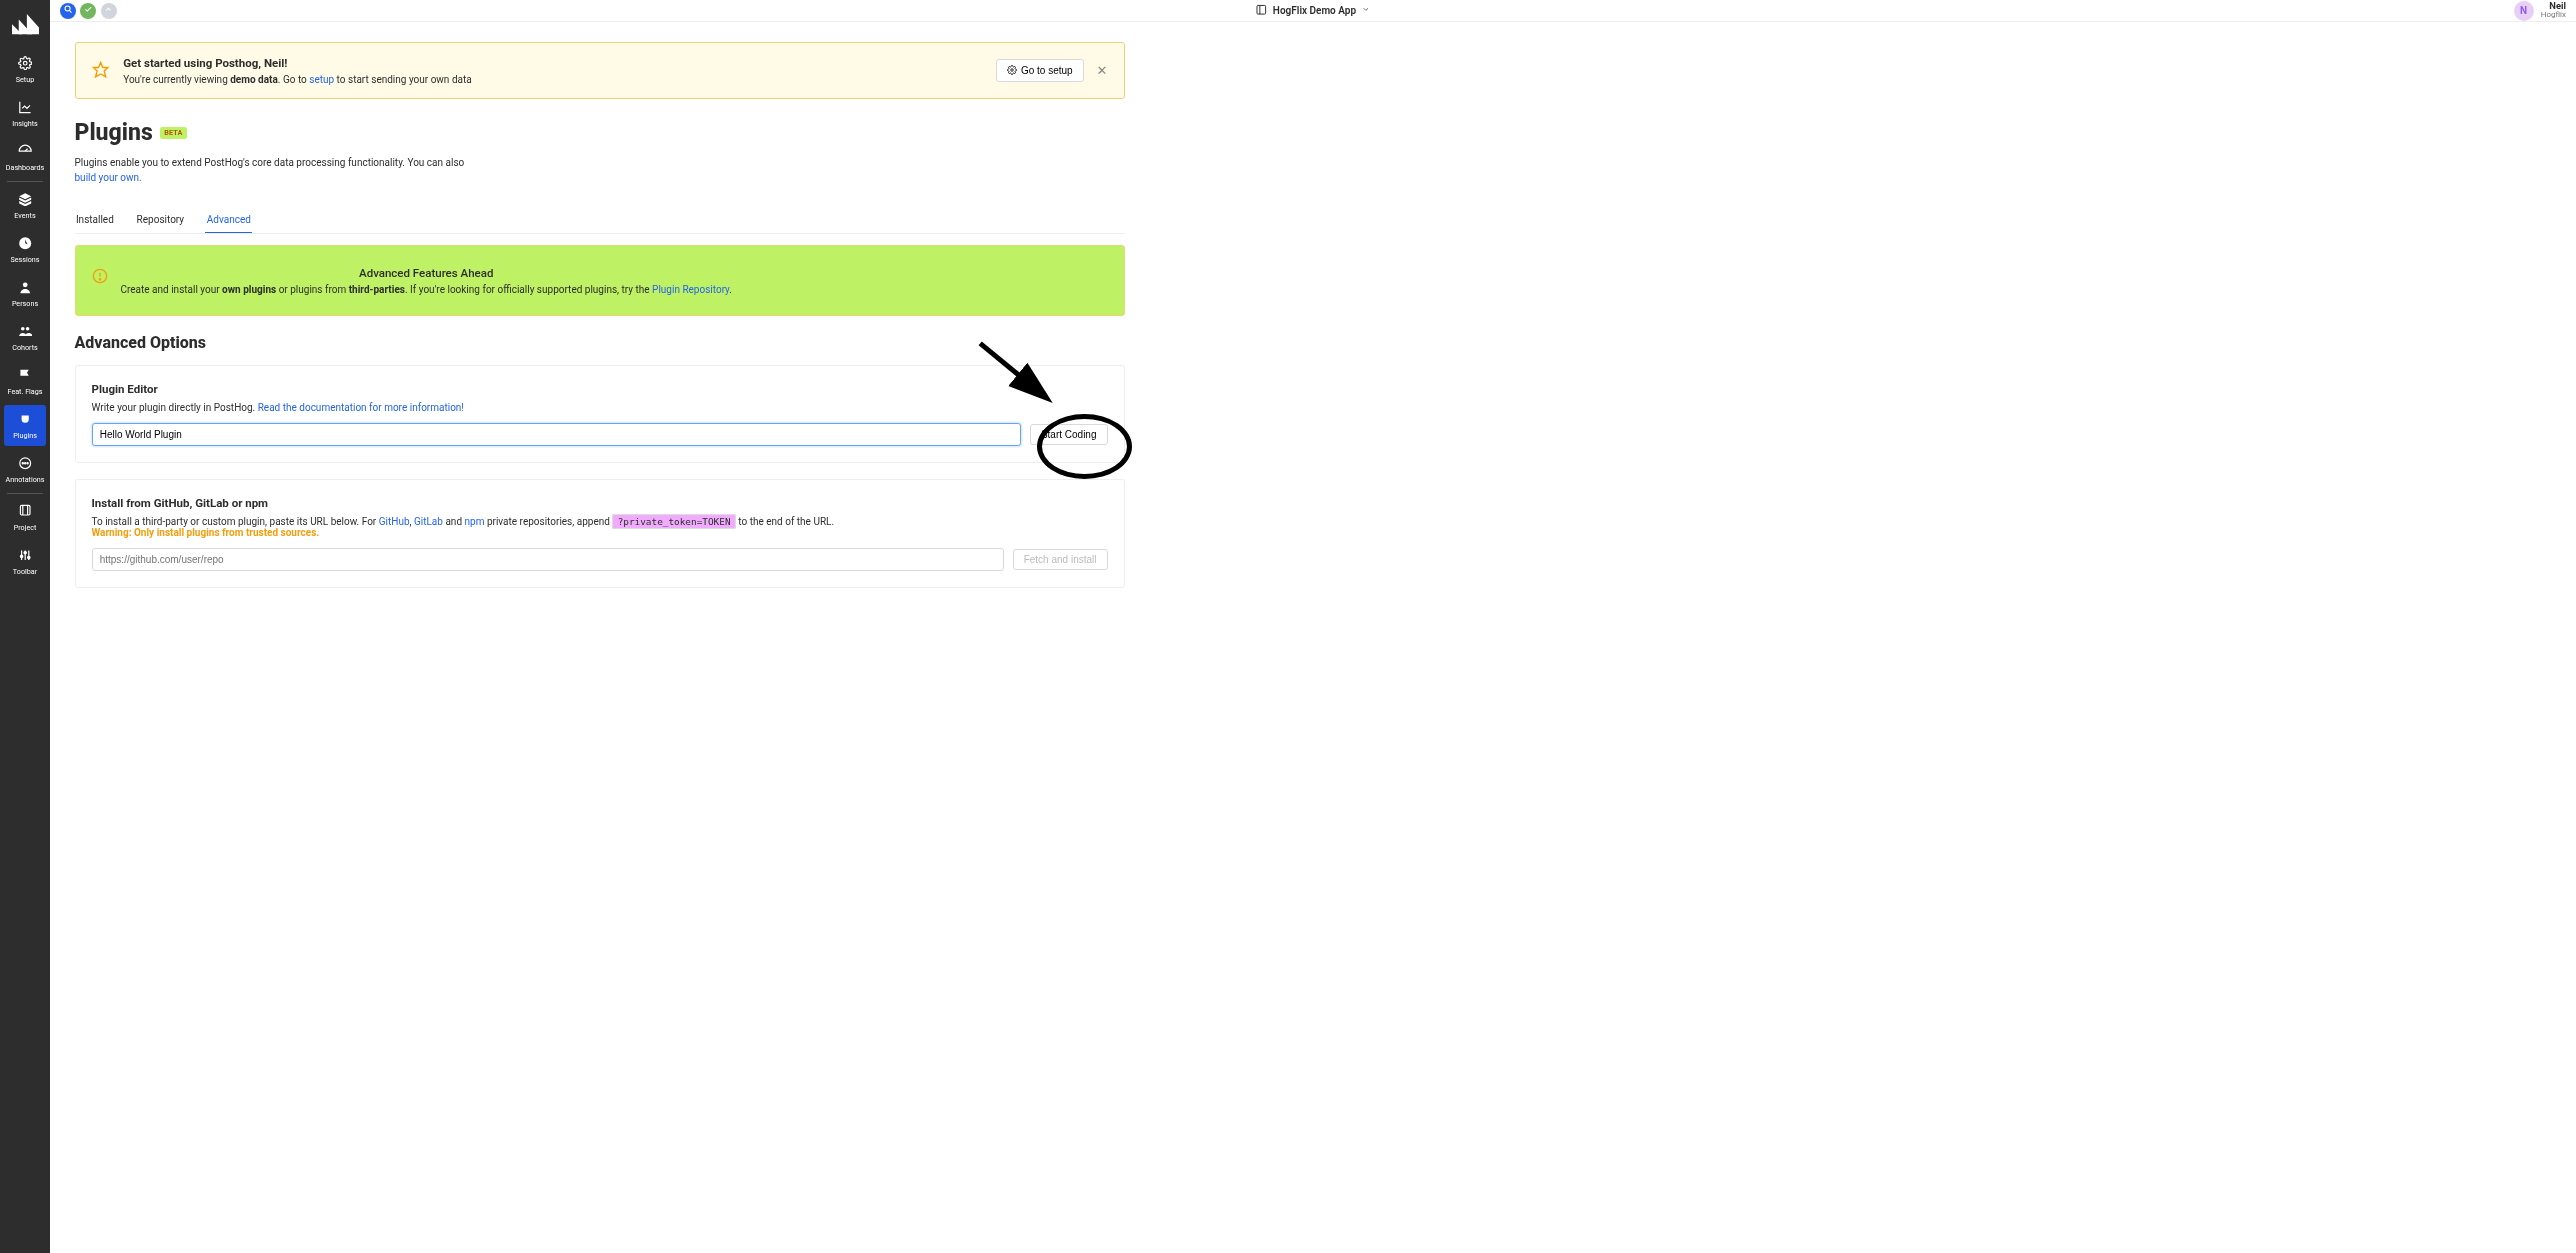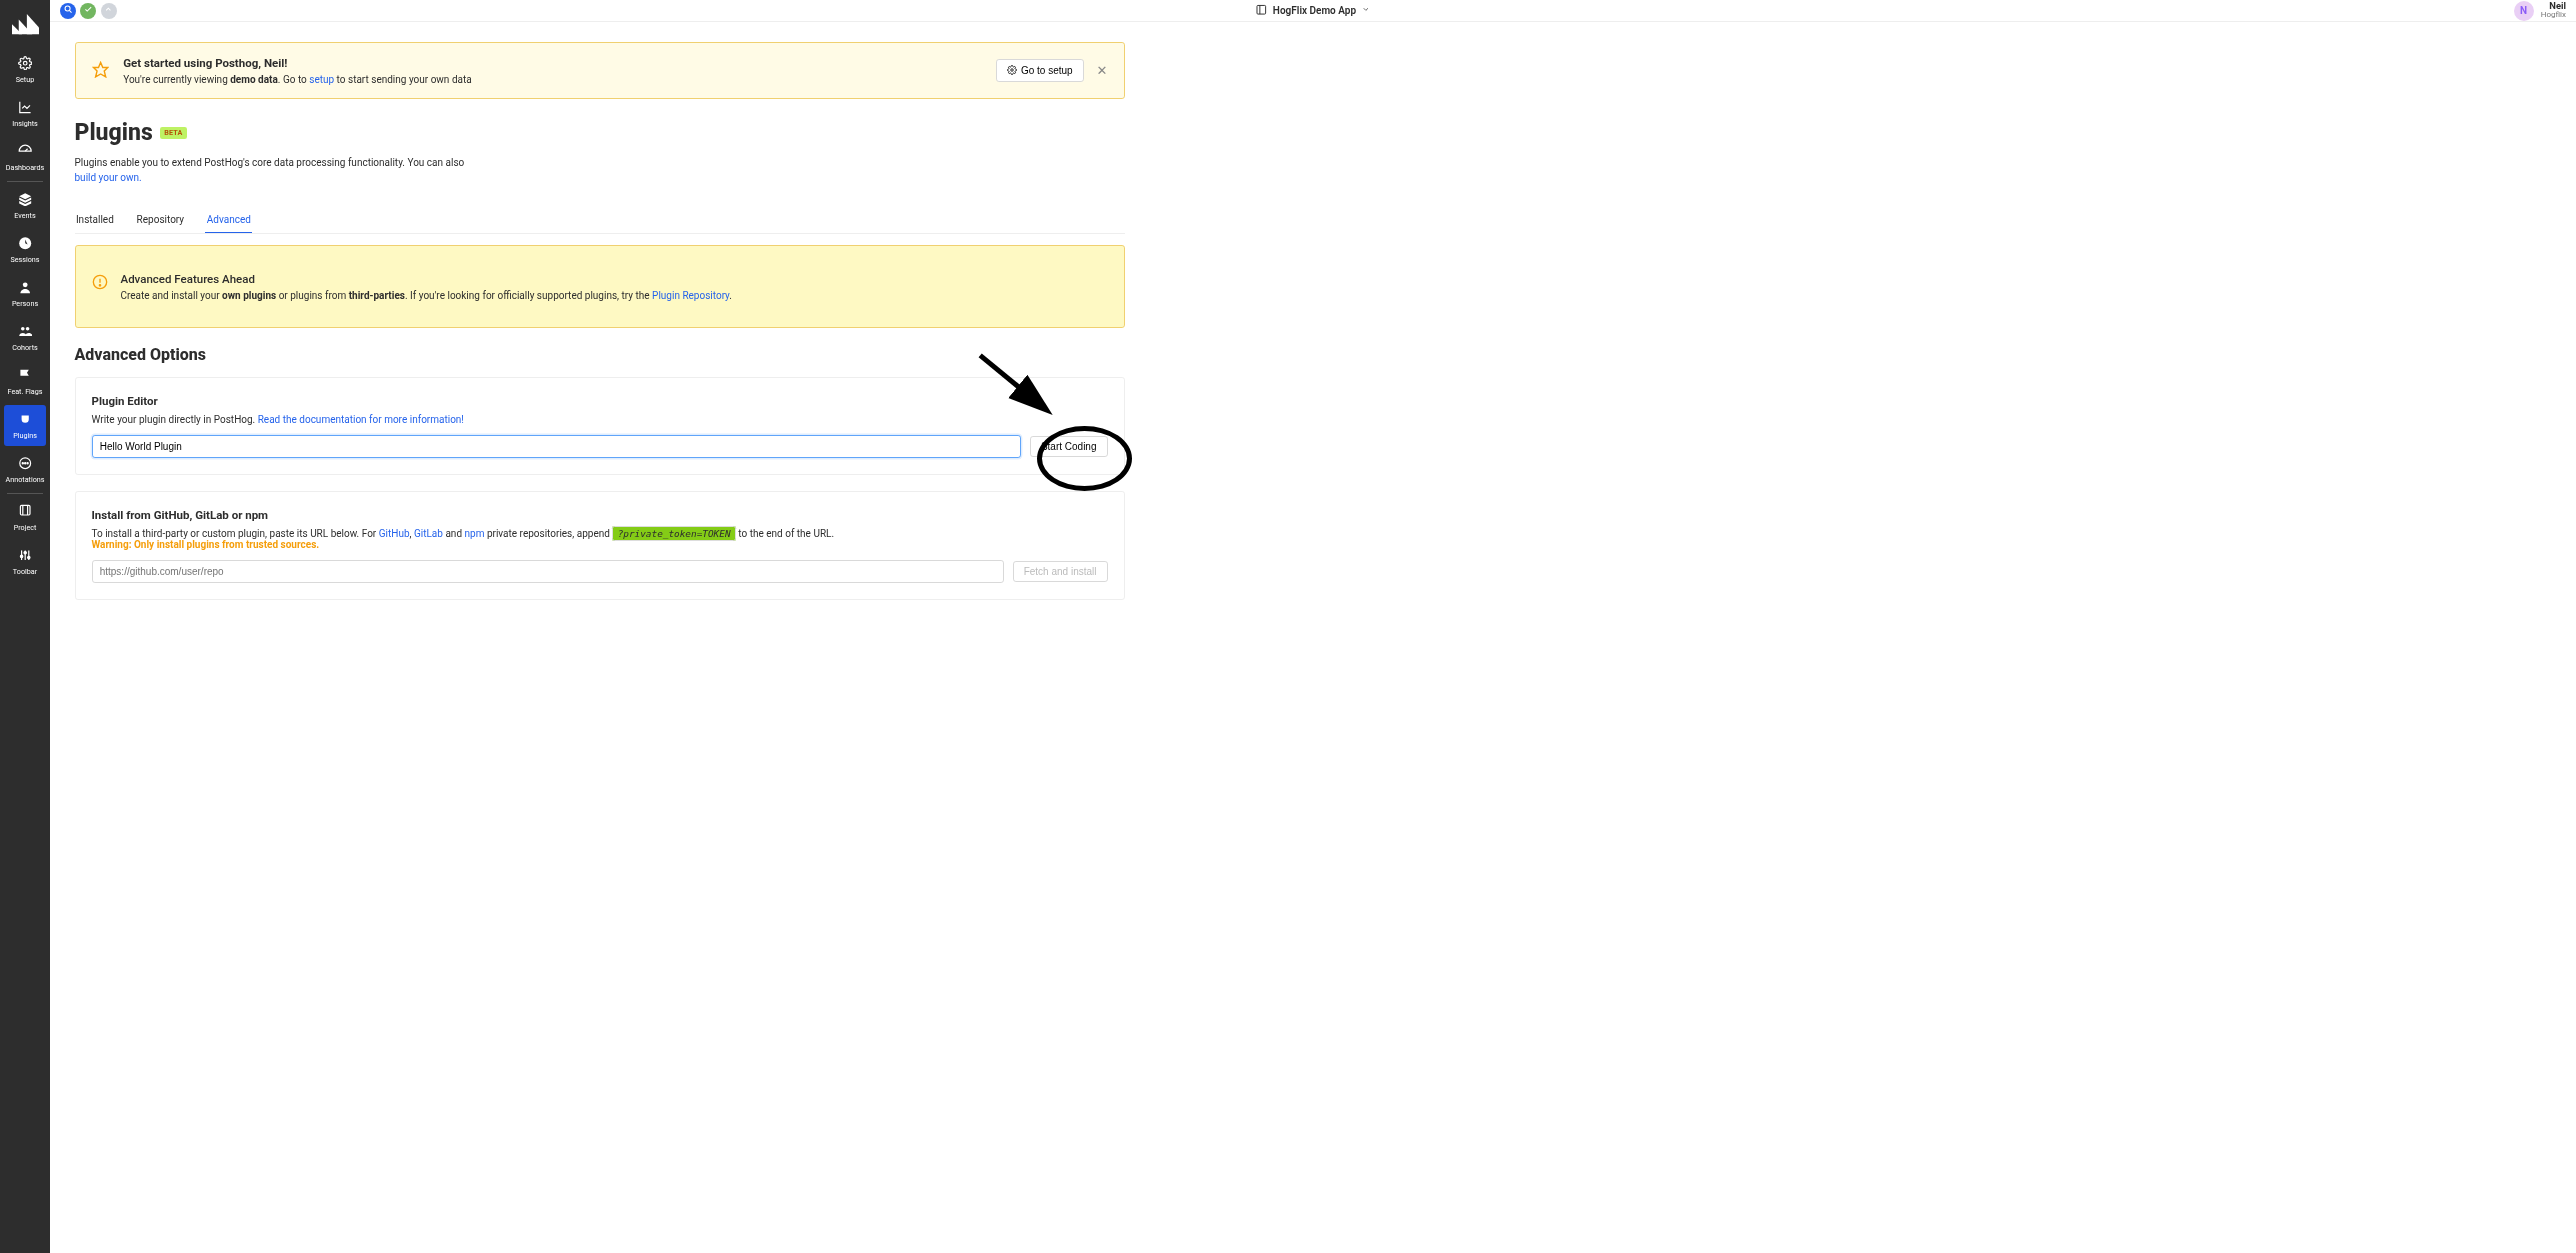--- a/index.html
+++ b/index.html
@@ -93,38 +93,38 @@
 .badge-beta { background: #bef264; color: #b45309; font-size: 7.2px; font-weight: 700; padding: 1.4px 4.3px; border-radius: 2.2px; letter-spacing: 0.2px; }
 .page-desc { max-width: 403px; margin-bottom: 21.6px; line-height: 1.5; }
 
 
 .tabs { display: flex; gap: 20px; border-bottom: 0.7px solid #eee; margin-bottom: 11.5px; }
 .tab { padding: 7.2px 1.4px; cursor: pointer; border-bottom: 1.4px solid transparent; font-size: 10px; }
 .tab.active { color: #2563eb; border-bottom-color: #2563eb; }
 
 
 .adv-warn {
-  border: 0.7px solid #f0d070; background: #fef9c3; border-radius: 2.9px;
-  padding: 26px 16px; display: flex; gap: 13px; align-items: flex-start; margin-bottom: 17.3px;
+  border: 0.7px solid #f0d070; background: #bef264; border-radius: 2.9px;
+  padding: 20px 16px; display: flex; gap: 13px; align-items: flex-start; margin-bottom: 17.3px; text-align: center;
 }
 .adv-warn-icon { color: #f59e0b; flex-shrink: 0; margin-top: 1.4px; }
 .adv-warn-title { font-weight: 500; font-size: 11.5px; margin-bottom: 3.6px; }
 
 h2 { font-size: 16px; font-weight: 800; margin-bottom: 13px; }
 
 
 .card { border: 0.7px solid #eee; border-radius: 2.9px; padding: 16px; margin-bottom: 16px; position: relative; }
 .card h3 { font-size: 11.5px; font-weight: 700; margin-bottom: 5.8px; }
 .card p.sub { margin-bottom: 10px; }
 .input-row { display: flex; gap: 8.6px; align-items: center; }
 .text-input {
   flex: 1; border: 0.7px solid #d9d9d9; border-radius: 2.9px; padding: 5px 7.2px; font-size: 10px;
 }
 .text-input.focused { border-color: #60a5fa; box-shadow: 0 0 0 1.4px rgba(96,165,250,0.2); }
-code.inline { background: #84cc16; border: 0.7px solid #ddd; border-radius: 2.2px; padding: 0.7px 4.3px; font-family: monospace; font-size: 9.4px; font-style: italic; }
+code.inline { background: #f0abfc; border: 0.7px solid #ddd; border-radius: 2.2px; padding: 0.7px 4.3px; font-family: monospace; font-size: 9.4px; }
 .warn-text { color: #f59e0b; font-weight: 700; }
 
 
 .anno-ellipse {
   position: absolute; border: 5px solid #000; border-radius: 50%;
   width: 95px; height: 65px; pointer-events: none;
 }
 .anno-arrow {
   position: absolute; pointer-events: none;
 }

